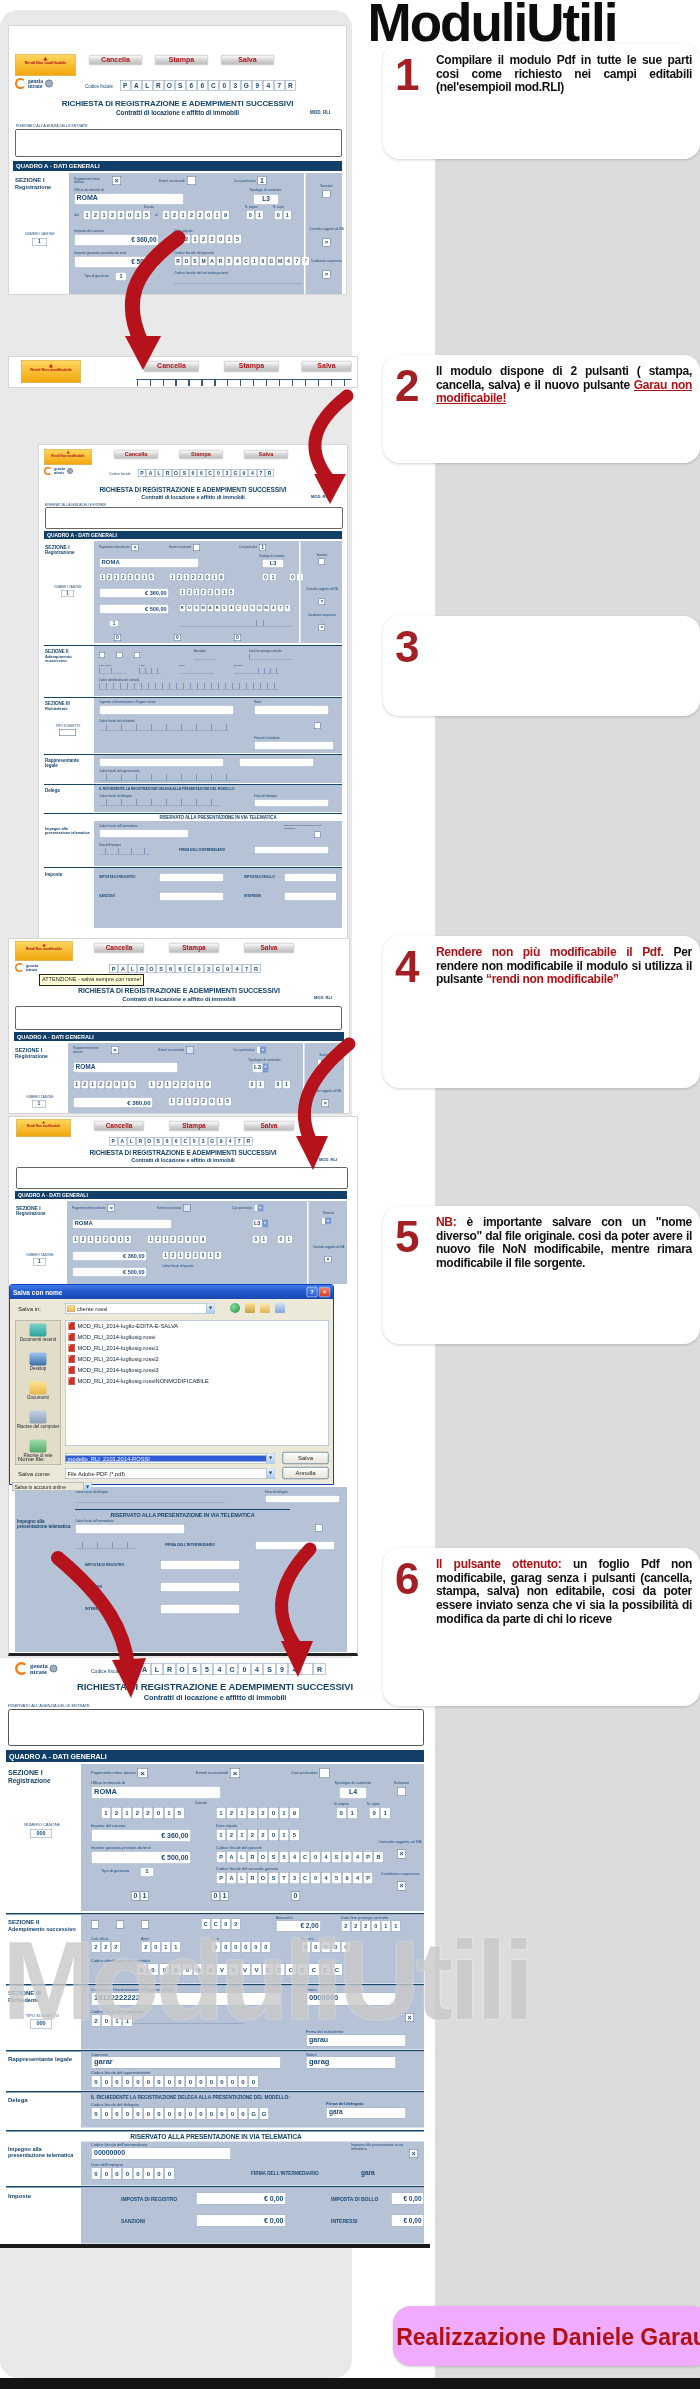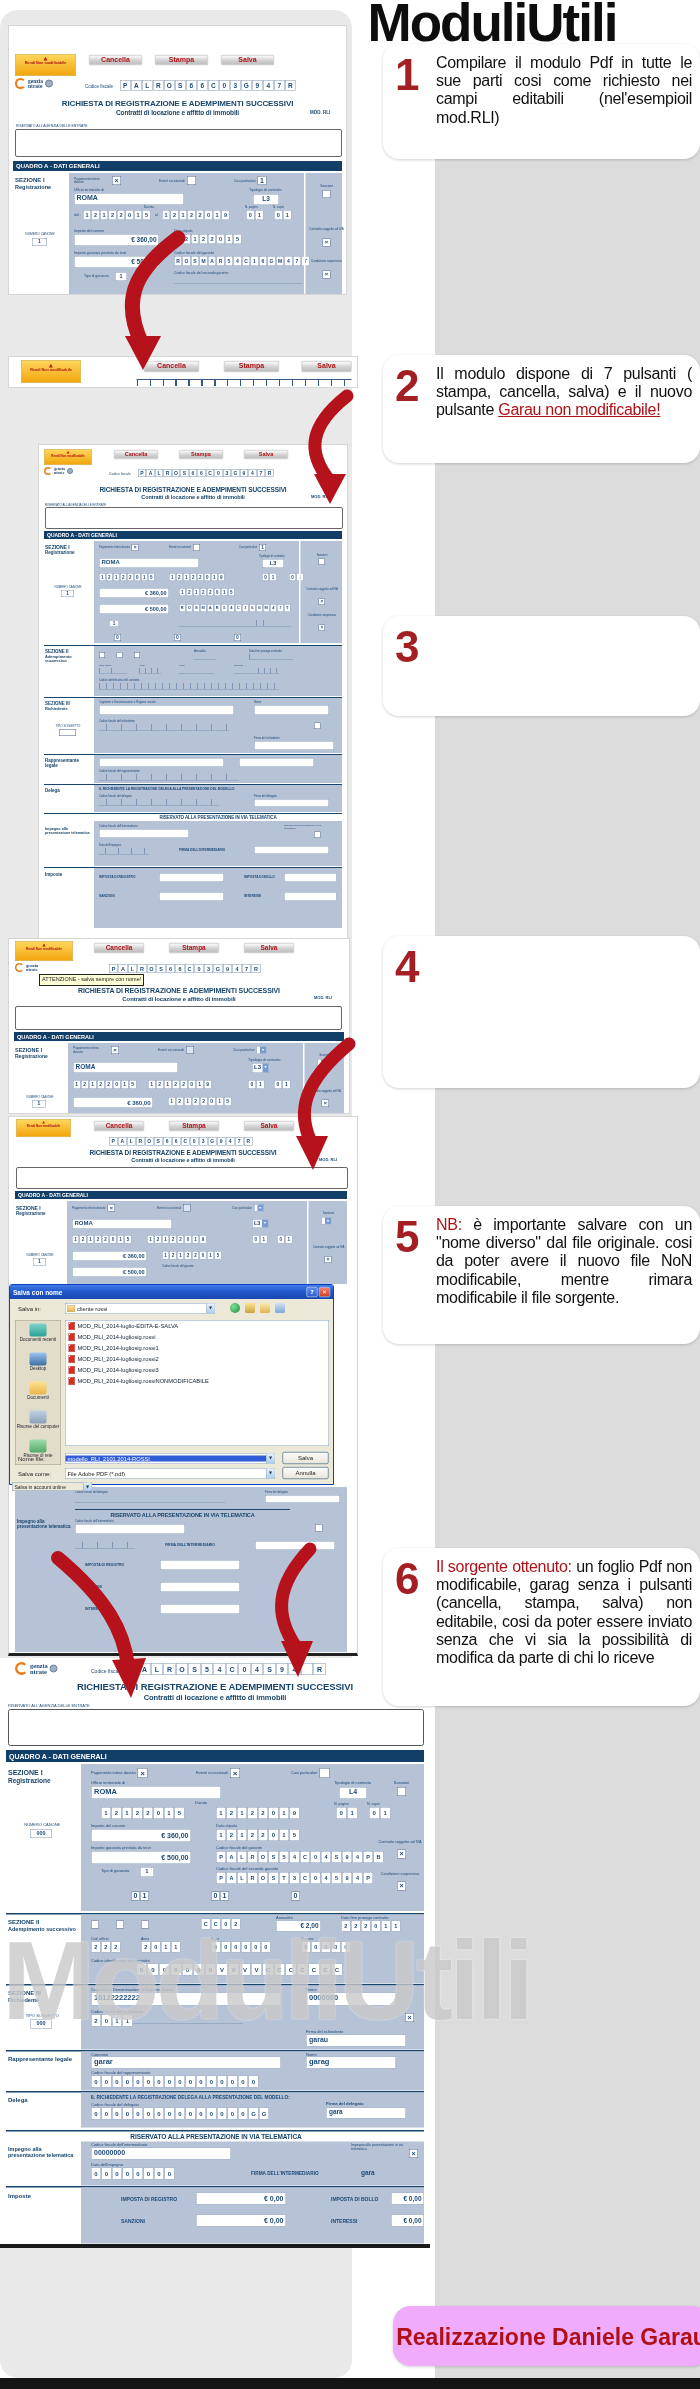--- a/index.html
+++ b/index.html
@@ -18,21 +18,21 @@
   .watermark{position:absolute;left:2px;top:1916px;width:700px;font-size:112px;font-weight:bold;letter-spacing:-4px;
              color:#c9c9c9;opacity:.8;z-index:60;white-space:nowrap;text-shadow:0 0 2px rgba(255,255,255,.9);pointer-events:none;}
   .footer-card{position:absolute;left:393px;top:2306px;width:317px;height:60px;background:#f0abfc;border-radius:18px;
                box-shadow:0 1px 3px rgba(0,0,0,.18);z-index:40;}
   .footer-card div{line-height:62px;text-align:center;font-size:23px;font-weight:bold;color:#b01116;}
 
   
   .step-card{position:absolute;left:383px;width:317px;background:#fff;border-radius:16px;
              box-shadow:0 1px 3px rgba(0,0,0,.18);display:flex;gap:7px;padding:10px 8px 0 12px;box-sizing:border-box;z-index:40;}
   .step-num{font-size:44px;line-height:.95;font-weight:bold;color:#a31f23;flex:0 0 34px;}
-  .step-text{font-size:16px;font-weight:normal;line-height:1.14;color:#111;text-align:justify;letter-spacing:-.3px;}
+  .step-text{font-size:12px;font-weight:bold;line-height:1.14;color:#111;text-align:justify;letter-spacing:-.3px;}
   .rt-black{color:#111;}
   .rt-red{color:#b01116;}
   .rt-redu{color:#b01116;text-decoration:underline;}
 
   
   .shot{position:absolute;background:#fff;border:1px solid #d6d6d6;overflow:hidden;z-index:10;}
   .inner{position:absolute;left:0;top:0;transform:scale(.5);transform-origin:0 0;}
 
   .ybtn{background:linear-gradient(#ffd75e,#f2a50c);border:1px solid #c79a20;text-align:center;box-sizing:border-box;}
   .warn{display:block;color:#c41414;font-size:10px;line-height:1;font-family:"DejaVu Sans",sans-serif;}
@@ -109,35 +109,36 @@
   <div class="right-strip"></div>
 
   <div class="big-title">ModuliUtili</div>
 
   <div class="step-card" style="top:44px;height:115px">
     <div class="step-num">1</div>
     <div class="step-text"><span class="rt-black">Compilare il modulo Pdf in tutte le sue parti cosi come richiesto nei campi editabili (nel'esempioil mod.RLI)</span></div>
   </div>
   <div class="step-card" style="top:355px;height:108px">
     <div class="step-num">2</div>
-    <div class="step-text"><span class="rt-black">Il modulo dispone di 7 pulsanti ( stampa, cancella, salva) e il nuovo pulsante </span><span class="rt-redu">Garau non modificabile!</span></div>
+    <div class="step-text"><span class="rt-black">Il modulo dispone di 2 pulsanti ( stampa, cancella, salva) e il nuovo pulsante </span><span class="rt-redu">Garau non modificabile!</span></div>
   </div>
   <div class="step-card" style="top:616px;height:100px">
     <div class="step-num">3</div>
   </div>
   <div class="step-card" style="top:936px;height:152px">
     <div class="step-num">4</div>
+    <div class="step-text"><span class="rt-red">Rendere non più modificabile il Pdf. </span><span class="rt-black">Per rendere non modificabile il modulo si utilizza il pulsante </span><span class="rt-red">“rendi non modificabile”</span></div>
   </div>
   <div class="step-card" style="top:1206px;height:138px">
     <div class="step-num">5</div>
     <div class="step-text"><span class="rt-red">NB: </span><span class="rt-black">è importante salvare con un "nome diverso" dal file originale. cosi da poter avere il nuovo file NoN modificabile, mentre rimara modificabile il file sorgente.</span></div>
   </div>
   <div class="step-card" style="top:1548px;height:158px">
     <div class="step-num">6</div>
-    <div class="step-text"><span class="rt-red">Il sorgente ottenuto: </span><span class="rt-black">un foglio Pdf non modificabile, garag senza i pulsanti (cancella, stampa, salva) non editabile, cosi da poter essere inviato senza che vi sia la possibilità di modifica da parte di chi lo riceve</span></div>
+    <div class="step-text"><span class="rt-red">Il pulsante ottenuto: </span><span class="rt-black">un foglio Pdf non modificabile, garag senza i pulsanti (cancella, stampa, salva) non editabile, cosi da poter essere inviato senza che vi sia la possibilità di modifica da parte di chi lo riceve</span></div>
   </div>
 
   <div class="shot" style="left:8px;top:25px;width:337px;height:268px">
     <div class="inner" style="width:674px;height:536px">
       <div class="ybtn abs" style="left:12px;top:56px;width:122px;height:44px;padding-top:3px">
         <span class="warn">▲</span>
         <span class="ylab">Rendi Non modificabile</span>
       </div>
       <div class="tbtn abs" style="left:160px;top:58px;width:106px;height:20px;font-size:14px">Cancella</div>
       <div class="tbtn abs" style="left:292px;top:58px;width:106px;height:20px;font-size:14px">Stampa</div>

